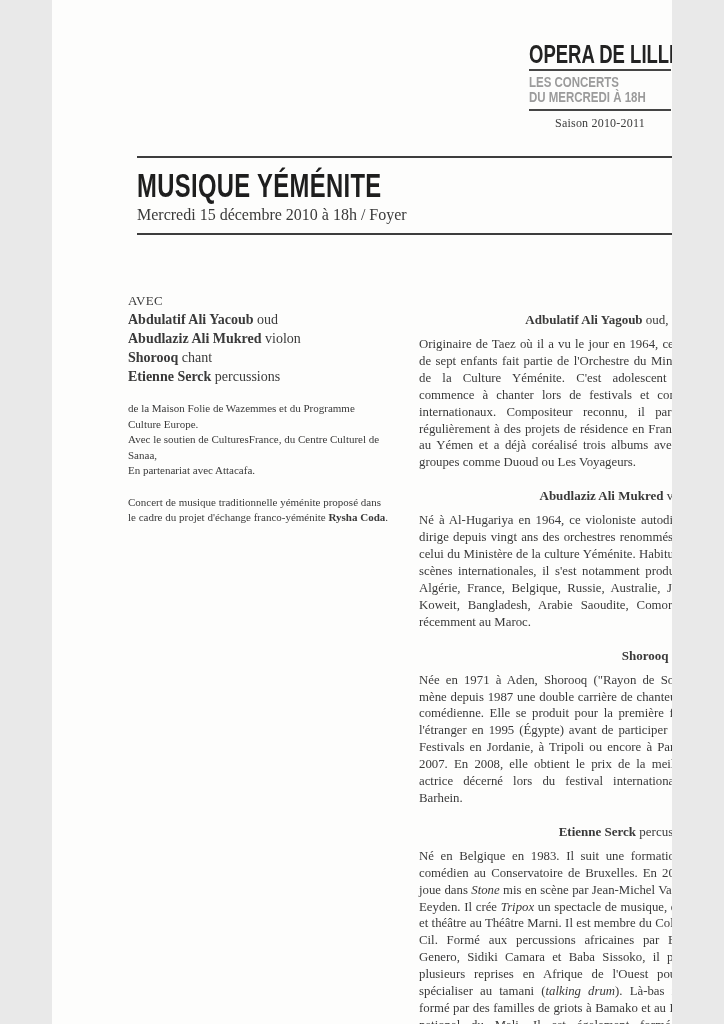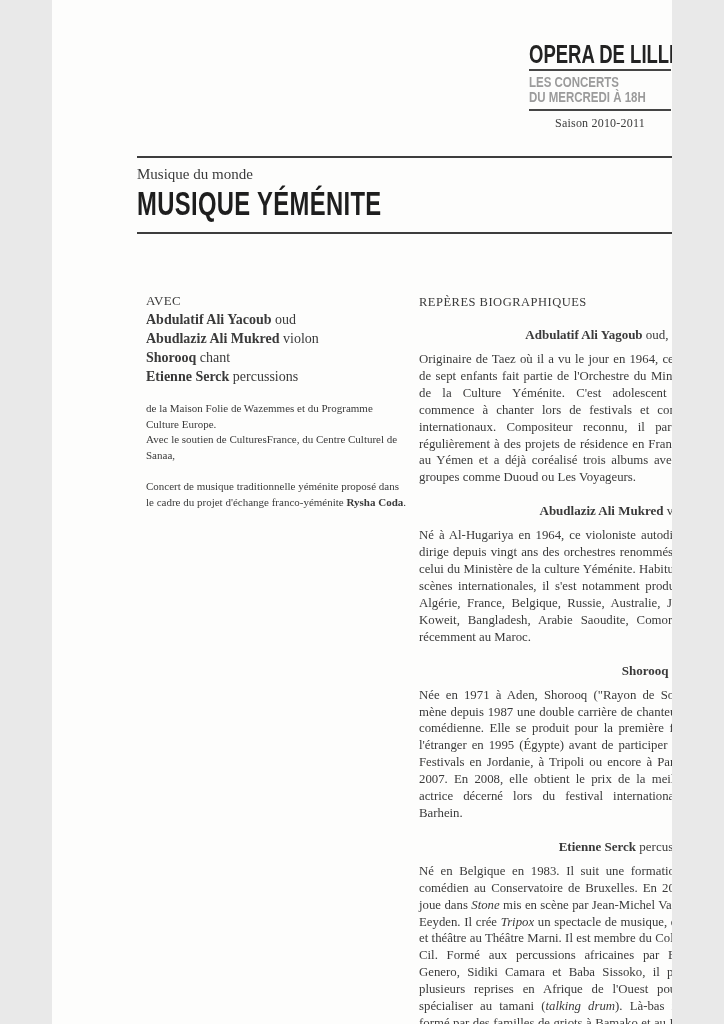--- a/index.html
+++ b/index.html
@@ -38,21 +38,21 @@
   .genre { font-size:15px; line-height:18px; }
   .event-title {
     font-family:"Liberation Sans","DejaVu Sans",sans-serif;
     font-weight:bold; font-size:34px; line-height:34px; color:#1e1e1e;
     transform:scaleX(0.70); transform-origin:left center; white-space:nowrap;
     margin:3px 0 3px 0; letter-spacing:0.5px;
   }
   .event-date { font-size:16px; line-height:19px; }
 
   
-  .col-left { position:absolute; left:94px; top:291px; width:262px; }
+  .col-left { position:absolute; left:76px; top:291px; width:262px; }
   .avec { font-size:13px; line-height:19px; letter-spacing:0.3px; }
   .artist-line { font-size:14px; line-height:19px; }
   .b { font-weight:bold;margin-top:42px; }
   .i { font-style:italic; }
   .small-note { font-size:11px; line-height:15.5px; margin-top:15px; }
   .small-note.project { margin-top:16px; }
 
   
   .col-right { position:absolute; left:367px; top:295px; width:281px; }
   .bio-col-heading { font-size:12.5px; letter-spacing:0.5px; line-height:15px; }
@@ -73,41 +73,41 @@
     <div class="rule-dark rule-top"></div>
     <div class="logo-subtitle" style="color: rgb(155, 155, 155);">
       <div>LES CONCERTS</div>
       <div>DU MERCREDI À 18H</div>
     </div>
     <div class="rule-dark rule-bottom"></div>
     <div class="season">Saison 2010-2011</div>
   </header>
 
   <section class="event-block">
-    <div class="genre">Musique du monde</div>
     <h1 class="event-title">MUSIQUE YÉMÉNITE</h1>
+    <div class="event-date">Mercredi 15 décembre 2010 à 18h / Foyer</div>
   </section>
 
   <aside class="col-left">
     <div class="avec">AVEC</div>
     <div>
         <div class="artist-line"><span class="b">Abdulatif Ali Yacoub</span><span> oud</span></div>
         <div class="artist-line"><span class="b">Abudlaziz Ali Mukred</span><span> violon</span></div>
         <div class="artist-line"><span class="b">Shorooq</span><span> chant</span></div>
         <div class="artist-line"><span class="b">Etienne Serck</span><span> percussions</span></div>
       </div>
     <div class="small-note">
         <div>de la Maison Folie de Wazemmes et du Programme Culture Europe.</div>
         <div>Avec le soutien de CulturesFrance, du Centre Culturel de Sanaa,</div>
+        <div>En partenariat avec Attacafa.</div>
       </div>
     <p class="small-note project"><span>Concert de musique traditionnelle yéménite proposé dans le cadre du projet d'échange franco-yéménite </span><span class="b">Rysha Coda</span><span>.</span></p>
   </aside>
 
   <section class="col-right">
-    <div class="bio-col-heading">REPÈRES BIOGRAPHIQUES</div>
     <div>
         <div class="bio-entry">
           <div class="bio-heading"><span class="b">Adbulatif Ali Yagoub</span><span> oud, chant</span></div>
           <p class="bio-para"><span>Originaire de Taez où il a vu le jour en 1964, ce père de sept enfants fait partie de l'Orchestre du Ministère de la Culture Yéménite. C'est adolescent qu'il commence à chanter lors de festivals et concerts internationaux. Compositeur reconnu, il participe régulièrement à des projets de résidence en France ou au Yémen et a déjà coréalisé trois albums avec des groupes comme Duoud ou Les Voyageurs.</span></p>
         </div>
         <div class="bio-entry">
           <div class="bio-heading"><span class="b">Abudlaziz Ali Mukred</span><span> violon</span></div>
           <p class="bio-para"><span>Né à Al-Hugariya en 1964, ce violoniste autodidacte dirige depuis vingt ans des orchestres renommés dont celui du Ministère de la culture Yéménite. Habitué des scènes internationales, il s'est notamment produit en Algérie, France, Belgique, Russie, Australie, Japon, Koweit, Bangladesh, Arabie Saoudite, Comores et récemment au Maroc.</span></p>
         </div>
         <div class="bio-entry">

